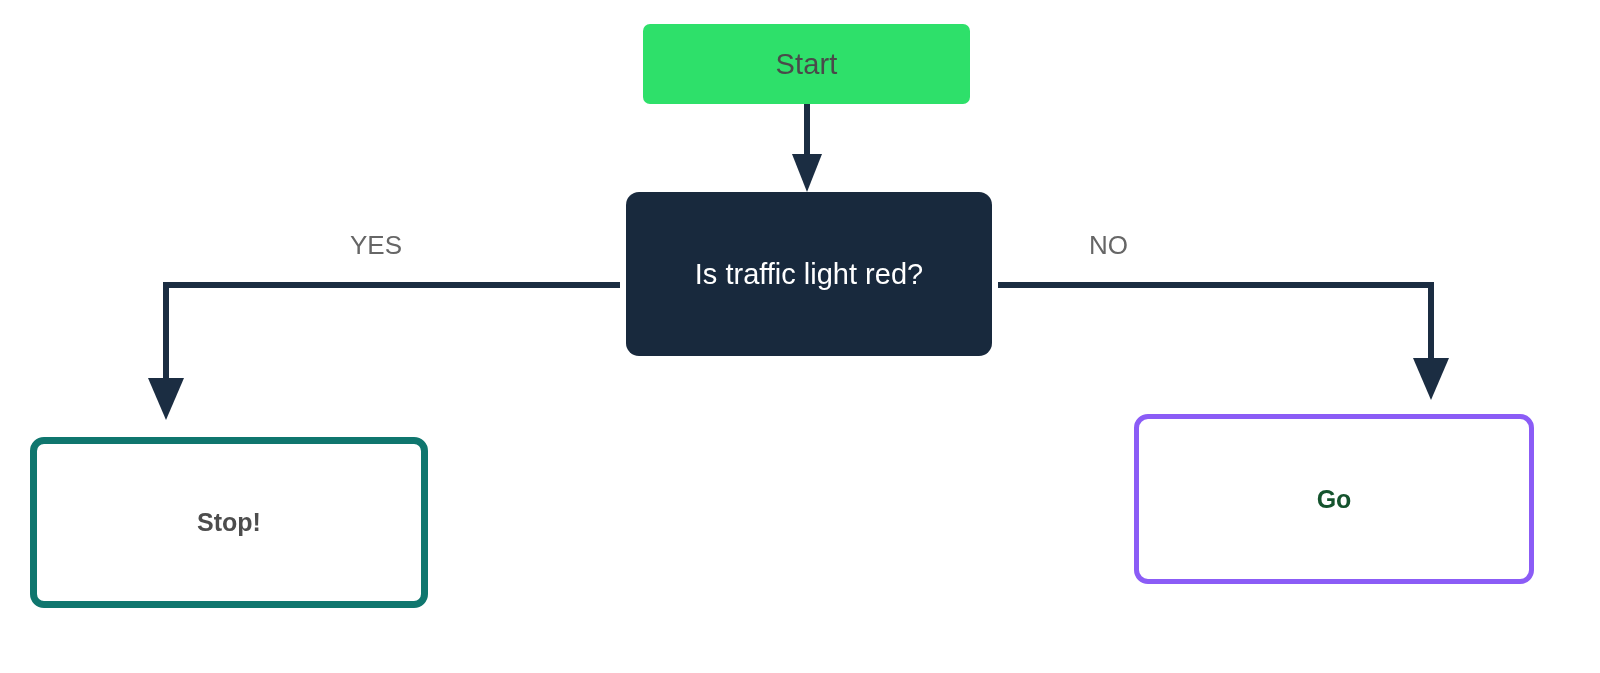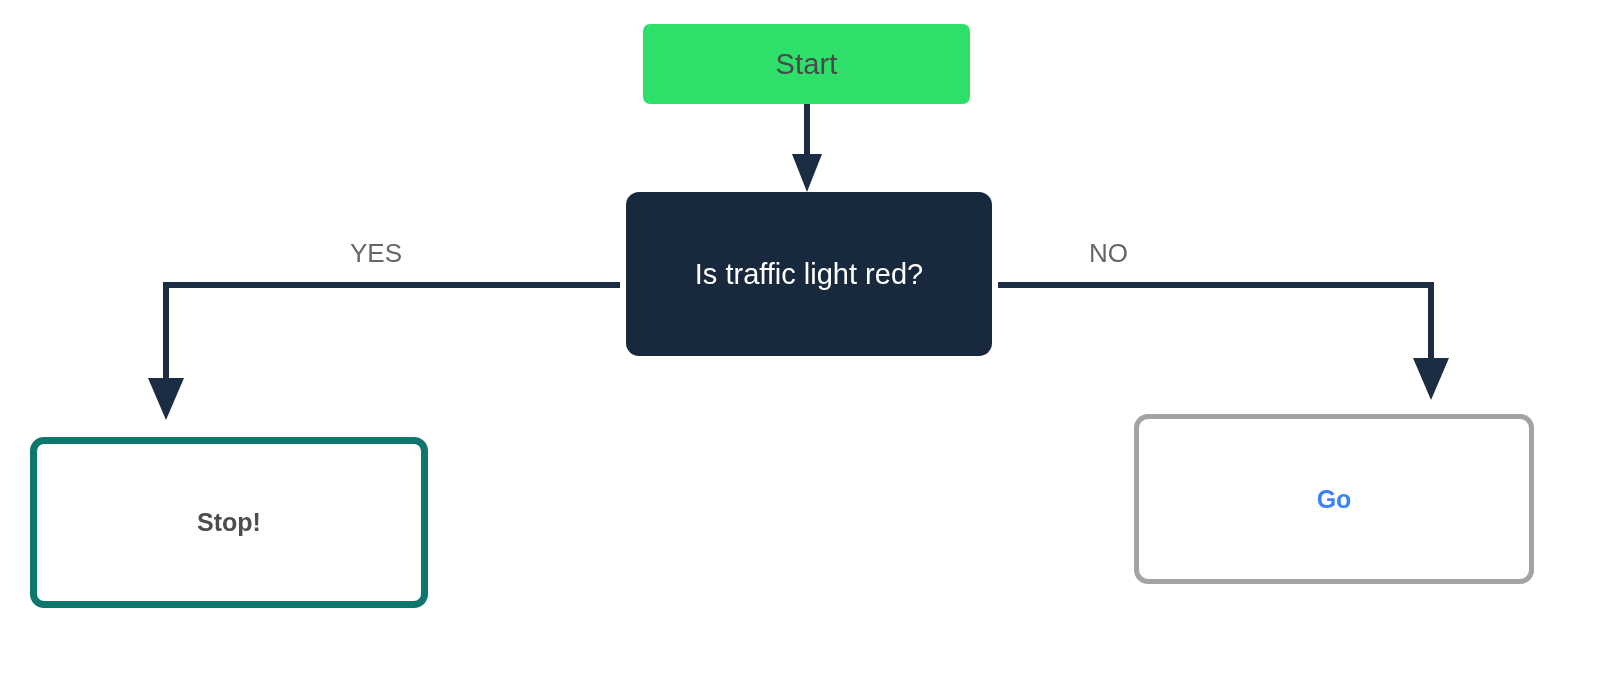--- a/index.html
+++ b/index.html
@@ -67,35 +67,34 @@
     font-weight: bold;
   }
 
   
   #node-go {
     left: 1134px;
     top: 414px;
     width: 400px;
     height: 170px;
     background: #ffffff;
-    border: 5px solid #a3a3a3;
+    border: 5px solid #8b5cf6;
     border-radius: 14px;
-    color: #3b82f6;
+    color: #14532d;
     font-size: 25px;
     font-weight: bold;
   }
 
   
   .edge-label {
     position: absolute;
     color: #666666;
     font-size: 26px;
     font-weight: 400;
     white-space: nowrap;
-    margin-top: 8px;
   }
   #label-yes { left: 350px; top: 230px; }
   #label-no  { left: 1089px; top: 230px; }
 
   
   #connectors {
     position: absolute;
     left: 0;
     top: 0;
     width: 1600px;

